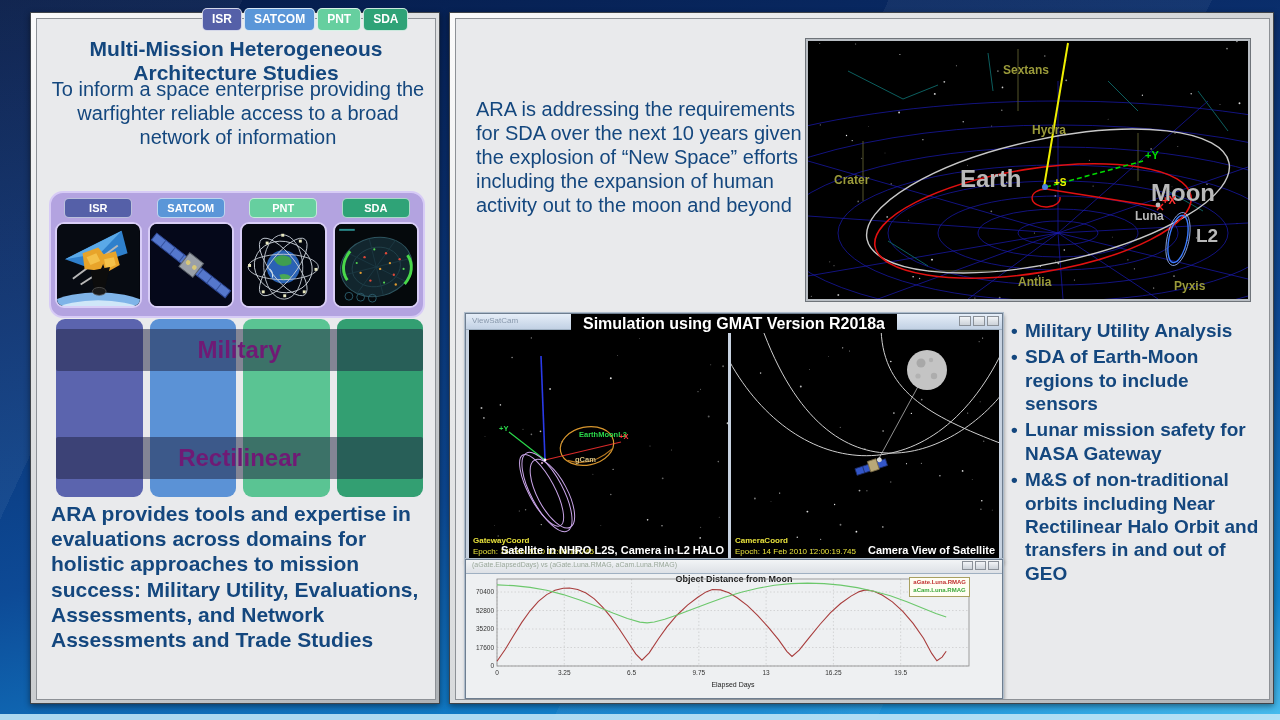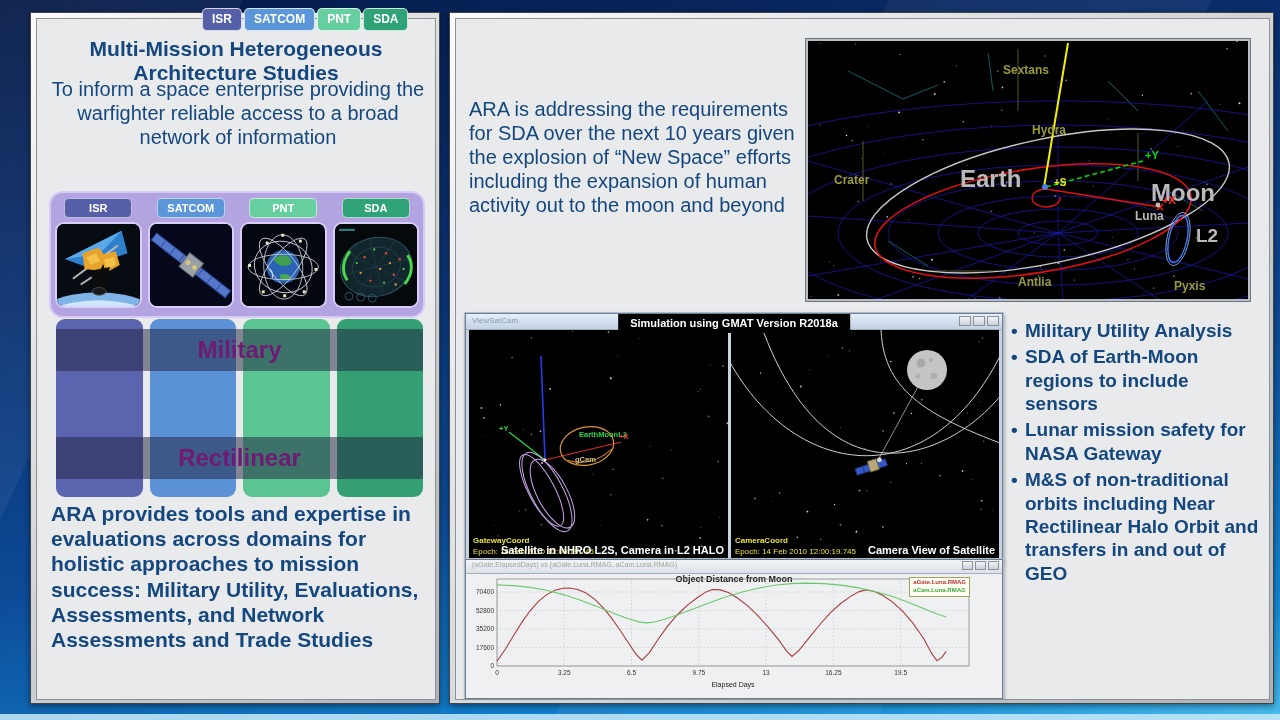--- a/index.html
+++ b/index.html
@@ -52,21 +52,21 @@
   .sm-gray{color:#b9b9b9;font-weight:bold;font-size:12px;}
 
   .gmat-win{position:absolute;left:9px;top:294px;width:536px;height:247px;background:#c7d2e0;
     border:1px solid #6e7e90;box-shadow:0 0 0 1px #aebccb,1px 2px 4px rgba(0,0,0,.4);}
   .win-titlebar{position:absolute;left:0;top:0;width:100%;height:15px;
     background:linear-gradient(#e6eef8,#c2d1e4);border-bottom:1px solid #9fb0c2;}
   .win-title-sm{position:absolute;left:6px;top:2px;font-size:8px;color:#8898ac;}
   .win-btns{position:absolute;right:3px;top:2px;display:flex;gap:2px;}
   .win-btn{width:12px;height:10px;background:linear-gradient(#f2f4f7,#ccd2d9);border:1px solid #8a9098;box-sizing:border-box;}
   .banner{position:absolute;left:50%;transform:translateX(-50%);top:0;height:19px;line-height:19px;
-    background:#000;color:#fff;font-weight:bold;font-size:11px;padding:0 12px;white-space:nowrap;z-index:3;}
+    background:#000;color:#fff;font-weight:bold;font-size:16px;padding:0 12px;white-space:nowrap;z-index:3;}
   .viewport{position:absolute;top:16px;height:228px;background:#000;overflow:hidden;}
   .vp-left{left:3px;width:259px;}
   .vp-right{left:265px;width:268px;}
   .viewport svg{position:absolute;left:0;top:0;width:100%;height:100%;}
   .vp-coord{position:absolute;left:4px;bottom:13px;color:#e8e23c;font-weight:bold;font-size:8px;}
   .vp-epoch{position:absolute;left:4px;bottom:2px;color:#e8e23c;font-size:8px;}
   .vp-caption{position:absolute;right:4px;bottom:2px;color:#fff;font-weight:bold;font-size:11px;}
   .vp-lbl{position:absolute;font-size:7.5px;font-weight:bold;white-space:nowrap;}
 
   .chart-win{position:absolute;left:9px;top:540px;width:536px;height:138px;background:#eef0f2;
@@ -229,21 +229,21 @@
         <div class="band" style="top:10px;">Military</div>
         <div class="band" style="top:118px;">Rectilinear</div>
       </div>
 
       <div class="p-text" style="left:14px;top:482px;width:376px;font-weight:bold;font-size:21px;">ARA provides tools and expertise in evaluations across domains for holistic approaches to mission success:  Military Utility, Evaluations, Assessments, and Network Assessments and Trade Studies</div>
     </div>
   </div>
 
   <div class="panel panel-right">
     <div class="panel-inner">
-      <div class="p-text" style="left:13px;top:78px;width:334px;">ARA is addressing the requirements for SDA over the next 10 years given the explosion of “New Space” efforts including the expansion of human activity out to the moon and beyond</div>
+      <div class="p-text" style="left:20px;top:78px;width:334px;">ARA is addressing the requirements for SDA over the next 10 years given the explosion of “New Space” efforts including the expansion of human activity out to the moon and beyond</div>
 
       <div class="orbit-box">
         <svg id="orbit-svg" viewBox="0 0 440 258">
             <circle cx="429.0" cy="182.4" r="0.37" fill="#ffffff" opacity="0.71"></circle>
             <circle cx="100.8" cy="179.2" r="0.39" fill="#ffffff" opacity="0.85"></circle>
             <circle cx="148.4" cy="24.8" r="0.55" fill="#ffffff" opacity="0.62"></circle>
             <circle cx="388.5" cy="196.9" r="0.65" fill="#ffffff" opacity="0.60"></circle>
             <circle cx="183.3" cy="170.3" r="0.87" fill="#ffffff" opacity="0.45"></circle>
             <circle cx="369.8" cy="105.4" r="0.43" fill="#ffffff" opacity="0.78"></circle>
             <circle cx="114.9" cy="98.7" r="0.60" fill="#ffffff" opacity="0.78"></circle>

